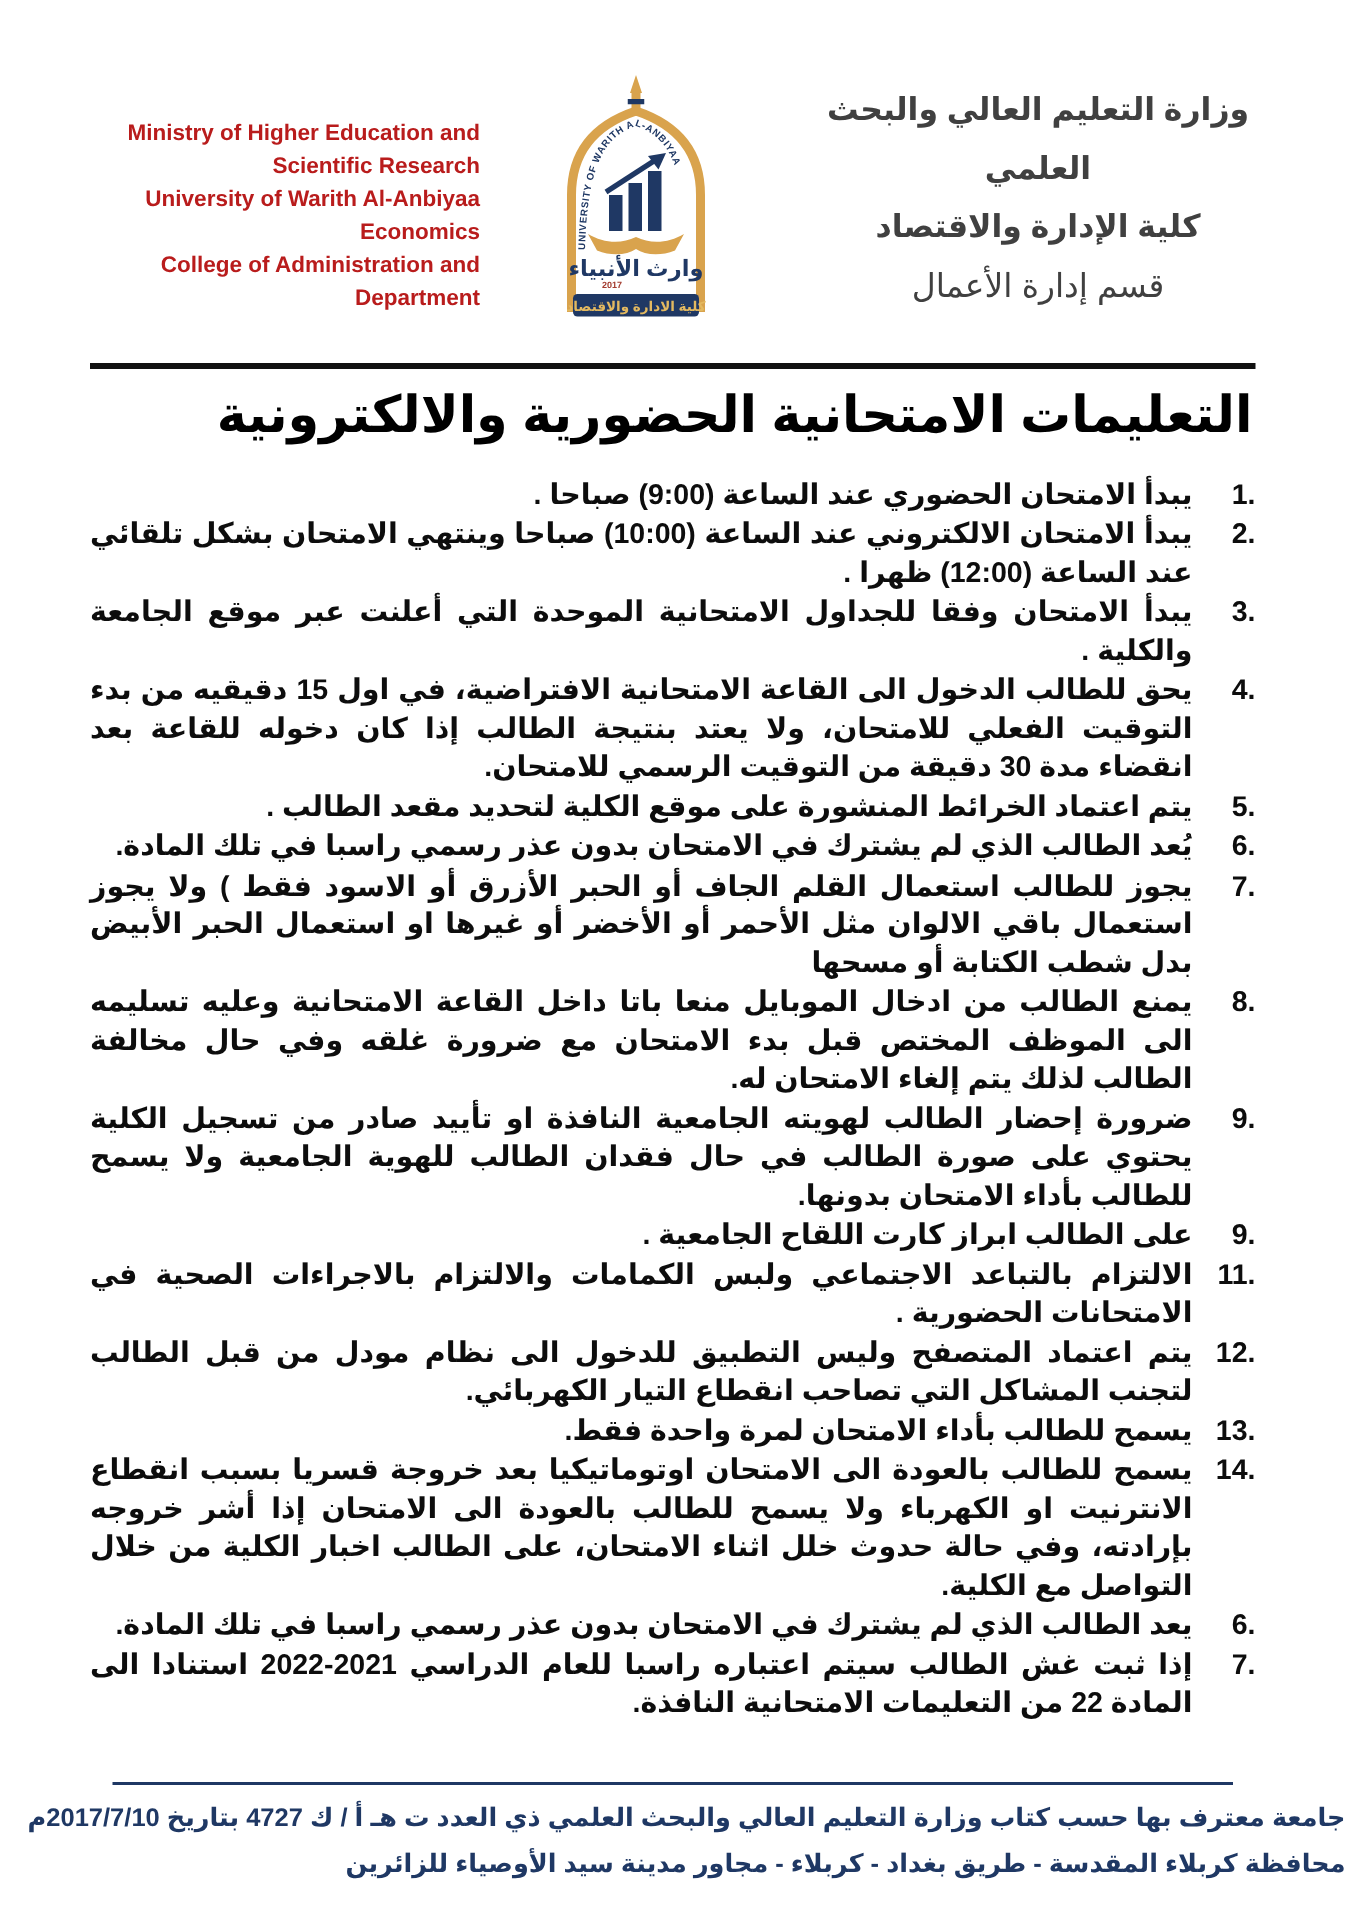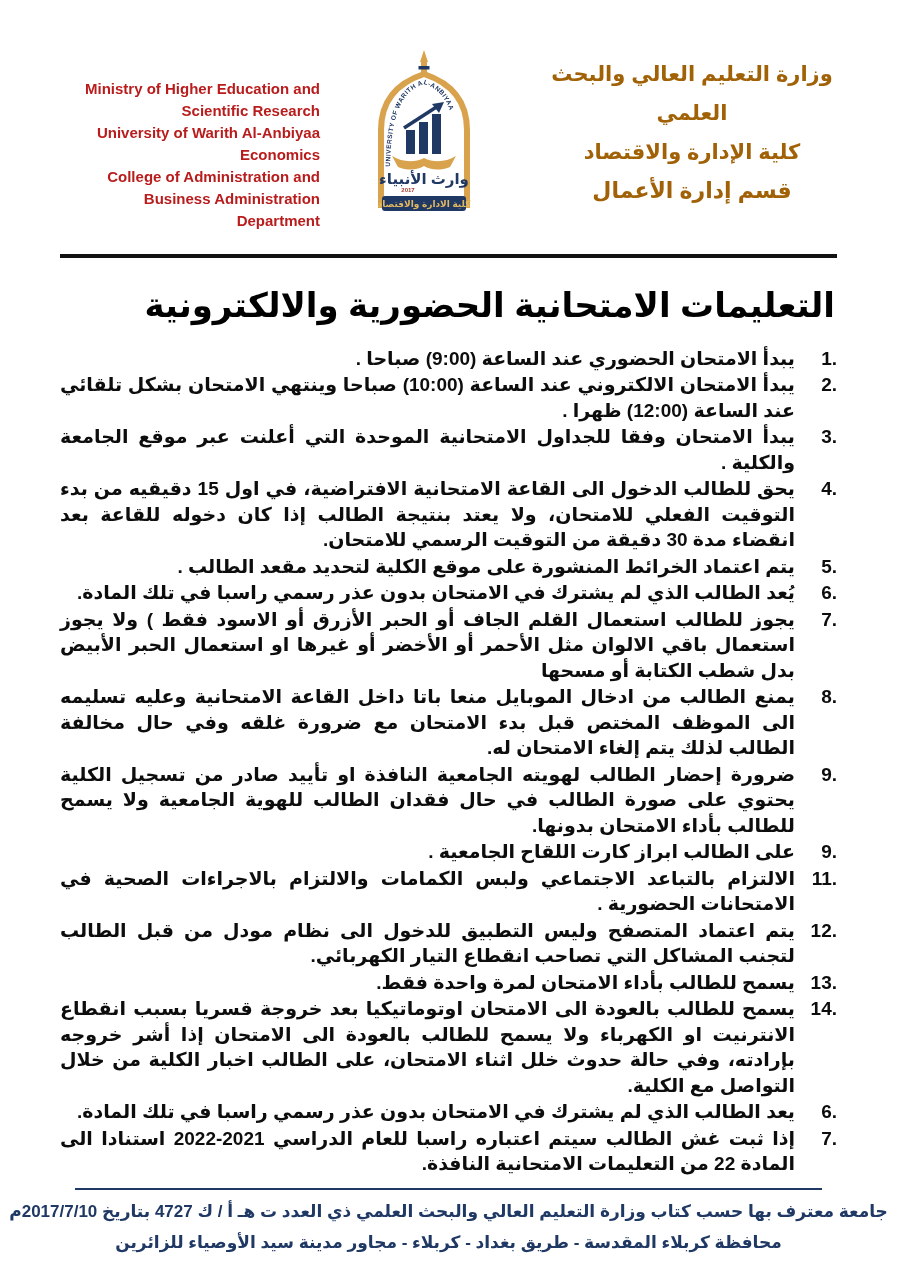--- a/index.html
+++ b/index.html
@@ -30,42 +30,42 @@
   .hdr-logo{
     width:150px;
     display:flex;
     justify-content:center;
     margin-top:0px;
   }
   .hdr-ar{
     width:330px;
     text-align:center;
     direction:rtl;
-    color:#a16207;
+    color:#404040;
     font-size:21px;
     line-height:39px;
     font-weight:600;
     margin-top:4px;
   }
   .hdr-ar .dept{
-    font-weight:700;
+    font-weight:400;
     font-size:22px;
     text-align:center;
   }
   
   .sep-line{
     margin:22px 60px 0 60px;
     height:4px;
     background:#111;
   }
   
   .doc-title{
     direction:rtl;
     text-align:right;
-    padding:24px 62px 0 62px;
+    padding:8px 62px 0 62px;
     font-size:34px;
     font-weight:800;
     color:#000;
     line-height:1.4;
   }
   
   .list{
     direction:rtl;
     margin:16px 60px 0 60px;
     font-size:19px;
@@ -95,42 +95,40 @@
     left:0;right:0;
     bottom:22px;
   }
   .footer .f-line{
     margin:0 75px;
     height:2px;
     background:#1F3864;
   }
   .footer .f-text{
     direction:rtl;
-    text-align:center;
     color:#1F3864;
     font-size:17px;
     font-weight:600;
     line-height:31px;
     margin-top:6px;
   }
   
   .logo-svg{display:block;}
 </style>
 </head>
 <body>
 
 <div class="header">
 
   <div class="hdr-en">
     <div>Ministry of Higher Education and</div>
     <div>Scientific Research</div>
     <div>University of Warith Al-Anbiyaa</div>
     <div>Economics</div>
     <div>College of Administration and</div>
-    <div>Business Administration</div>
     <div>Department</div>
   </div>
 
   <div class="hdr-logo">
     <svg class="logo-svg" width="140" height="170" viewBox="0 0 140 170" xmlns="http://www.w3.org/2000/svg">
 
       <g>
         <polygon points="70,0 66,12 74,12" fill="#D9A34D"></polygon>
         <rect x="67" y="10" width="6" height="16" fill="#D9A34D"></rect>
         <rect x="64.5" y="16" width="11" height="3.5" fill="#1F3864"></rect>

